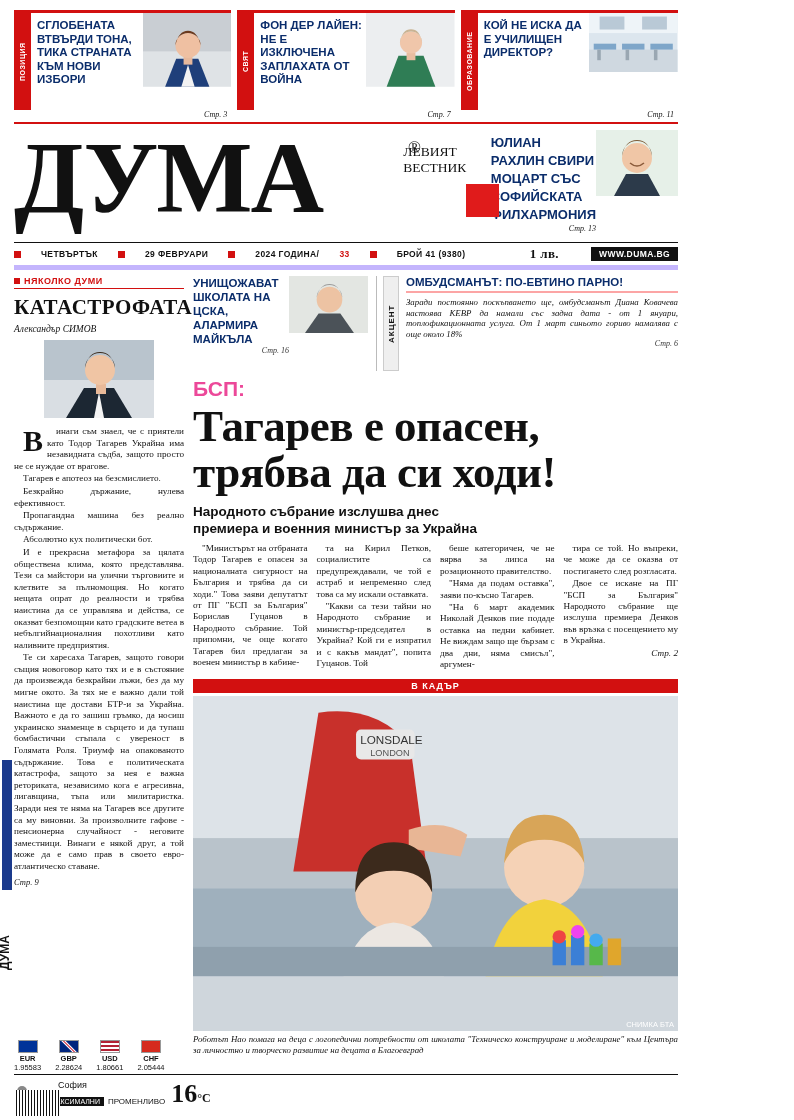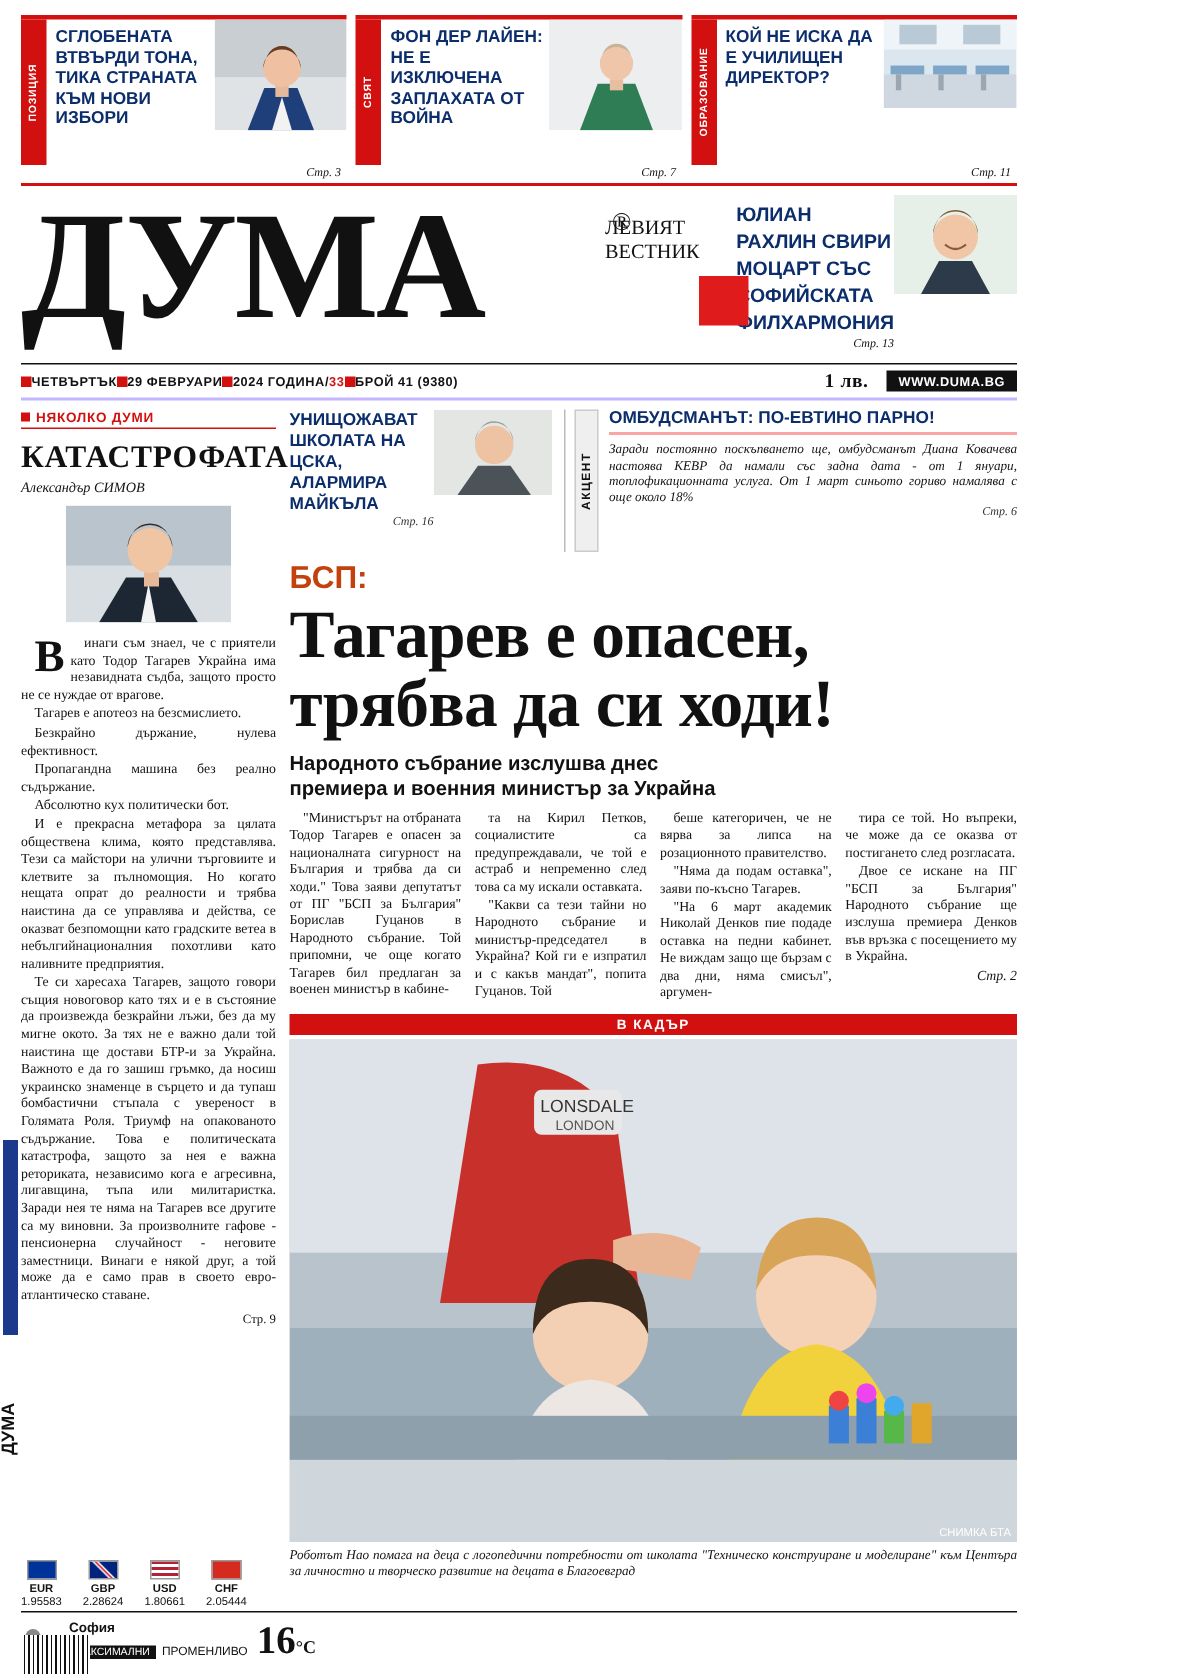--- a/index.html
+++ b/index.html
@@ -50,21 +50,21 @@
   .mast-right { flex:1; display:flex; align-items:flex-start; padding-left:6px; }
   .mast-right .txt {
     font-family:"Liberation Sans",sans-serif; font-weight:bold; font-size:13px; line-height:18px;
     color:#0b2d6b; text-transform:uppercase; flex:1; padding-top:4px;
   }
   .mast-right .ph { width:82px; height:66px; overflow:hidden; position:relative; }
   .mast-right .ref { font-style:italic; font-size:8px; text-align:right; }
 
   
   .infobar {
-    display:flex; align-items:center; gap:0; border-top:1px solid #111; border-bottom:2px solid #c4b5fd;
+    display:flex; align-items:center; gap:20px; border-top:1px solid #111; border-bottom:5px solid #c4b5fd;
     font-family:"Liberation Sans",sans-serif; font-size:8.5px; font-weight:bold; letter-spacing:.4px;
     padding:3px 0; text-transform:uppercase;
   }
   .infobar .sq { width:7px; height:7px; background:#d21010; display:inline-block; }
   .infobar .price { font-family:"Liberation Serif",serif; font-size:13px; font-weight:bold; margin-left:auto; text-transform:none; }
   .infobar .site { background:#111; color:#fff; padding:2px 8px; font-size:8.5px; margin-left:12px; }
   .infobar .num33 { color:#d21010; }
 
   
   .content { display:flex; gap:9px; margin-top:6px; height:835px; }
@@ -79,21 +79,21 @@
   .lead-title {
     font-family:"Liberation Serif",serif; font-weight:bold; font-size:21px; letter-spacing:.5px;
     margin:6px 0 4px 0; text-transform:uppercase;
   }
   .byline { font-style:italic; font-size:9.5px; margin-bottom:6px; }
   .portrait { width:110px; height:78px; margin:0 auto 8px auto; position:relative; overflow:hidden; }
   .col-text { font-size:9.2px; line-height:11.6px; text-align:justify; hyphens:auto; }
   .col-text p { margin:0 0 1px 0; text-indent:9px; }
   .dropcapP { position:relative; }
   .dropcapP::first-letter { float:left; font-size:30px; line-height:25px; font-weight:bold; padding:2px 4px 0 0; }
-  .strref { font-size:8.5px; text-align:right; margin-top:4px; }
+  .strref { font-style:italic; font-size:8.5px; text-align:left; margin-top:4px; }
 
   
   .rtop { display:flex; gap:8px; height:95px; }
   .rt-left { width:175px; display:flex; }
   .rt-left .txt {
     font-family:"Liberation Sans",sans-serif; font-weight:bold; font-size:11.5px; line-height:14px;
     color:#0b2d6b; text-transform:uppercase; width:96px;
   }
   .rt-left .ph { flex:1; position:relative; overflow:hidden; height:58px; }
   .rt-right { flex:1; display:flex; border-left:1px solid #bbb; padding-left:6px; }
@@ -102,21 +102,21 @@
     font-size:8px; font-weight:bold; letter-spacing:1px; writing-mode:vertical-rl; transform:rotate(180deg);
     display:flex; align-items:center; justify-content:center;
   }
   .rt-right .body { flex:1; padding-left:7px; }
   .rt-right .hl {
     font-family:"Liberation Sans",sans-serif; font-weight:bold; font-size:11.5px; color:#0b2d6b;
     text-transform:uppercase; border-bottom:2px solid #fca5a5; padding-bottom:3px; margin-bottom:4px;
   }
   .rt-right .sm { font-size:8.8px; line-height:10.6px; text-align:justify; font-style:italic; }
 
-  .bsp { font-family:"Liberation Sans",sans-serif; font-weight:bold; font-size:21px; color:#c2410c; margin:6px 0 0 0; }
+  .bsp { font-family:"Liberation Sans",sans-serif; font-weight:bold; font-size:21px; color:#ec4899; margin:6px 0 0 0; }
   .headline {
     font-family:"Liberation Serif",serif; font-weight:bold; font-size:45px; line-height:46px;
     letter-spacing:-0.5px; margin:2px 0 8px 0;
   }
   .subhead {
     font-family:"Liberation Sans",sans-serif; font-weight:bold; font-size:13.5px; line-height:17px;
     margin-bottom:6px;
   }
   .threecol { display:flex; gap:9px; font-size:9.2px; line-height:11.4px; text-align:justify; }
   .threecol .c { flex:1; }
@@ -130,21 +130,21 @@
   .caption { font-size:8.8px; line-height:10.5px; font-style:italic; margin-top:3px; text-align:justify; }
 
   
   .footer { position:absolute; left:14px; right:14px; bottom:6px; height:74px; }
   .rates { display:flex; gap:14px; border-bottom:1px solid #111; padding-bottom:2px; }
   .rate { text-align:center; font-family:"Liberation Sans",sans-serif; font-size:7px; }
   .rate .flag { width:20px; height:13px; margin:0 auto 1px auto; border:1px solid #999; }
   .rate .code { font-weight:bold; font-size:7.5px; }
   .rate .val { font-size:7.5px; }
   .weather { display:flex; align-items:center; gap:6px; margin-top:4px; }
-  .weather .city { font-family:"Liberation Sans",sans-serif; font-size:9px; font-weight:bold; }
+  .weather .city { font-family:"Liberation Sans",sans-serif; font-size:9px; font-weight:normal;margin-left:12px; }
   .weather .max { background:#111; color:#fff; font-family:"Liberation Sans",sans-serif; font-size:7px; padding:1px 4px; }
   .weather .cond { font-family:"Liberation Sans",sans-serif; font-size:8px; }
   .weather .temp { font-family:"Liberation Serif",serif; font-size:26px; font-weight:bold; }
 
   .barcode { position:absolute; left:16px; bottom:4px; width:44px; height:26px;
     background: repeating-linear-gradient(90deg,#111 0 1px,#fff 1px 3px,#111 3px 4px,#fff 4px 6px); }
   .sidevert {
     position:absolute; left:-2px; top:720px; width:20px; height:250px;
     writing-mode:vertical-rl; transform:rotate(180deg);
     font-family:"Liberation Sans",sans-serif; font-weight:bold; font-size:12px; color:#111;

